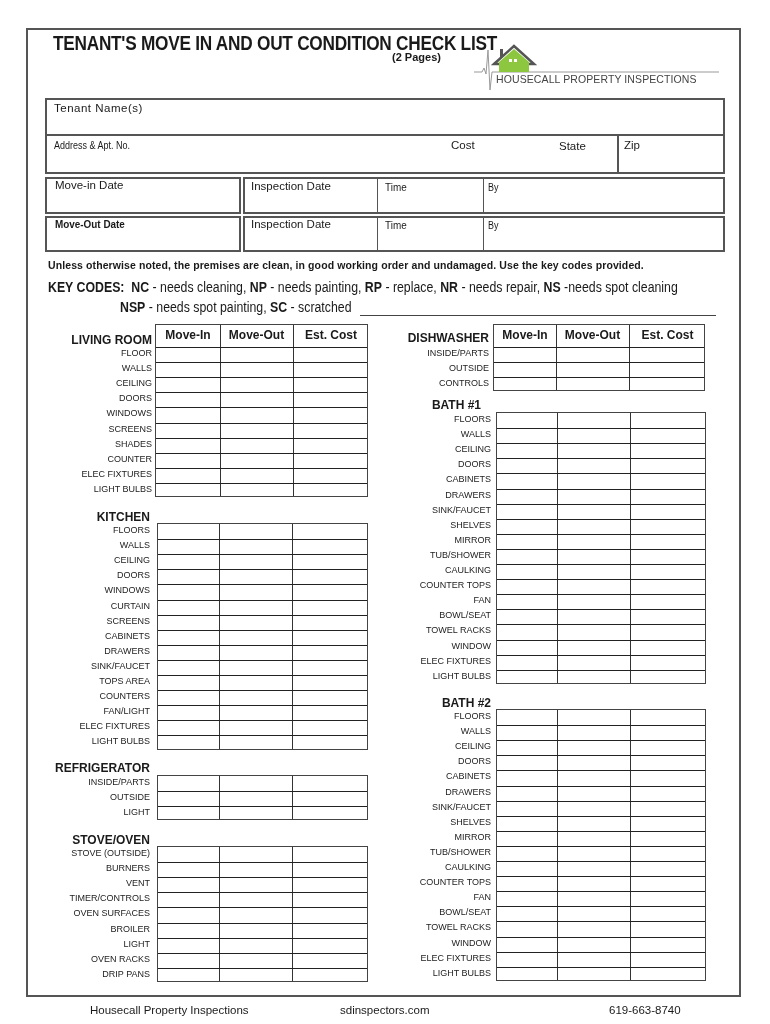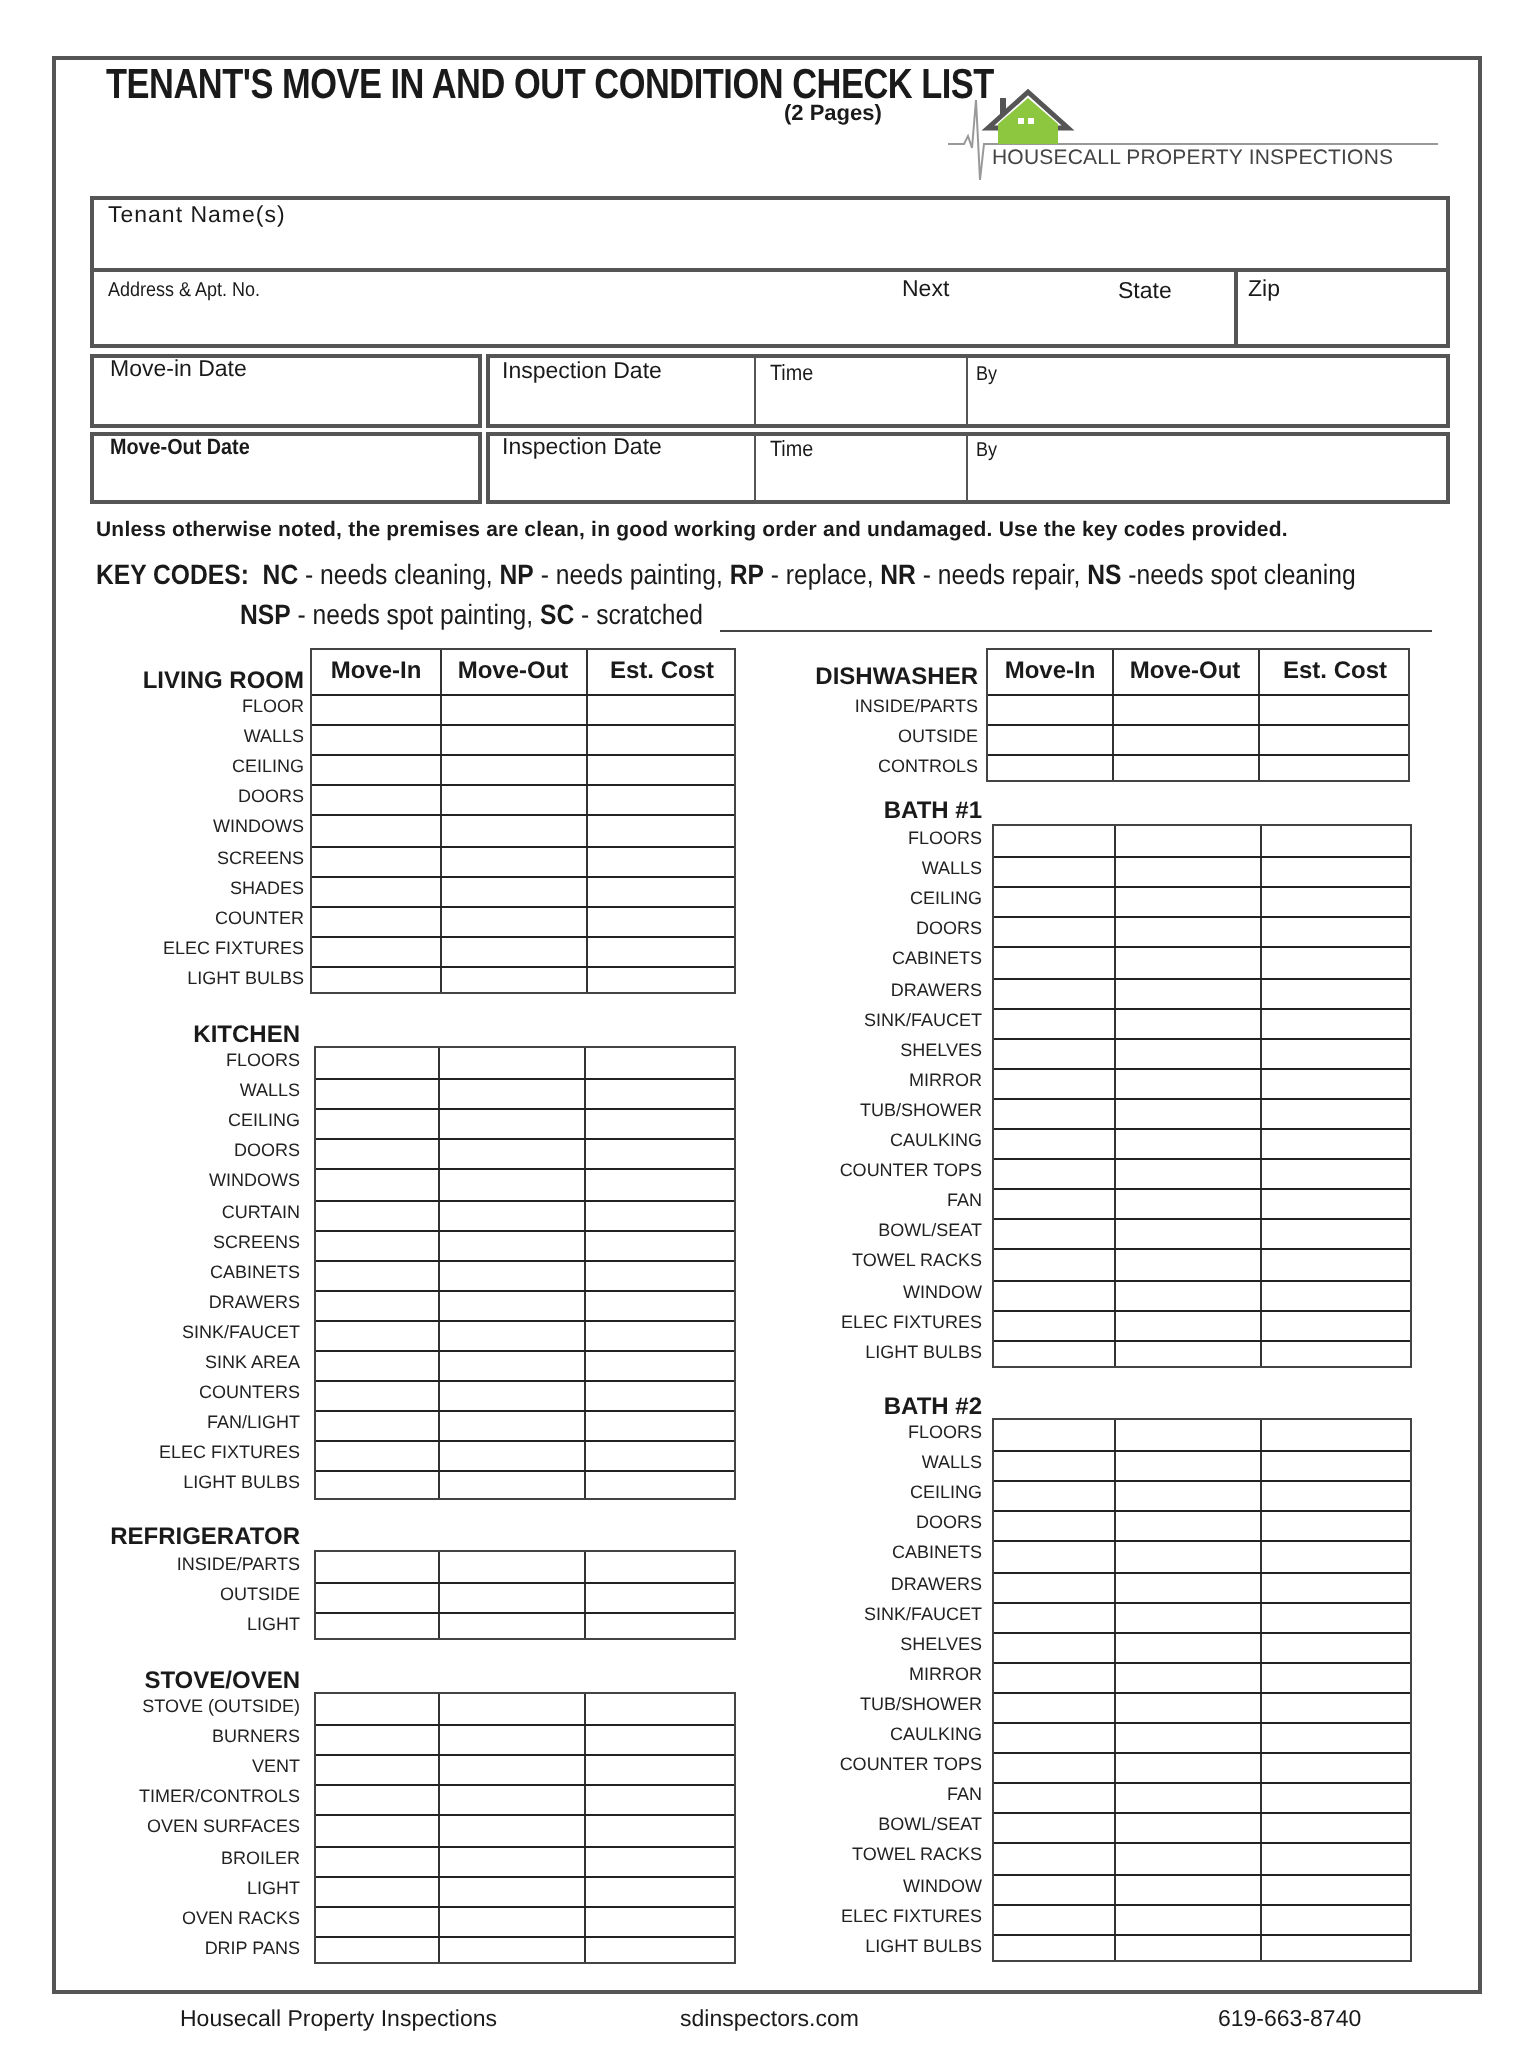--- a/index.html
+++ b/index.html
@@ -52,21 +52,21 @@
   <rect x="40" y="17" width="3" height="3" fill="#fff"></rect>
 </svg>
 <div class="logo-text">HOUSECALL PROPERTY INSPECTIONS</div>
 
 <div class="box" style="left:45px; top:98px; width:680px; height:76px;">
   <div style="position:absolute; left:0; right:0; top:34px; height:2px; background:#555;"></div>
   <div class="vline" style="left:570px; top:36px; height:36px;"></div>
 </div>
 <div class="lbl" style="left:54px; top:102px; letter-spacing:0.5px;">Tenant Name(s)</div>
 <div class="lbl-sm" style="left:54px; top:140px;">Address &amp; Apt. No.</div>
-<div class="lbl" style="left:451px; top:139px;">Next</div>
+<div class="lbl" style="left:451px; top:139px;">Cost</div>
 <div class="lbl" style="left:559px; top:140px;">State</div>
 <div class="lbl" style="left:624px; top:139px;">Zip</div>
 
 <div class="box" style="left:45px; top:177px; width:196px; height:37px;"></div>
 <div class="box" style="left:243px; top:177px; width:482px; height:37px;">
   <div class="vline" style="left:132px; top:0; bottom:0; width:1px;"></div>
   <div class="vline" style="left:238px; top:0; bottom:0; width:1px;"></div>
 </div>
 <div class="lbl" style="left:55px; top:179px;">Move-in Date</div>
 <div class="lbl" style="left:251px; top:180px;">Inspection Date</div>
@@ -215,21 +215,21 @@
     <div class="row-label" style="right: 620px; top: 525px;">FLOORS</div>
     <div class="row-label" style="right: 620px; top: 540.1px;">WALLS</div>
     <div class="row-label" style="right: 620px; top: 555.2px;">CEILING</div>
     <div class="row-label" style="right: 620px; top: 570.3px;">DOORS</div>
     <div class="row-label" style="right: 620px; top: 585.4px;">WINDOWS</div>
     <div class="row-label" style="right: 620px; top: 600.5px;">CURTAIN</div>
     <div class="row-label" style="right: 620px; top: 615.6px;">SCREENS</div>
     <div class="row-label" style="right: 620px; top: 630.7px;">CABINETS</div>
     <div class="row-label" style="right: 620px; top: 645.8px;">DRAWERS</div>
     <div class="row-label" style="right: 620px; top: 660.9px;">SINK/FAUCET</div>
-    <div class="row-label" style="right: 620px; top: 676px;">SINK AREA</div>
+    <div class="row-label" style="right: 620px; top: 676px;">TOPS AREA</div>
     <div class="row-label" style="right: 620px; top: 691.1px;">COUNTERS</div>
     <div class="row-label" style="right: 620px; top: 706.2px; padding-left: 26px;">FAN/LIGHT</div>
     <div class="row-label" style="right: 620px; top: 721.3px;">ELEC FIXTURES</div>
     <div class="row-label" style="right: 620px; top: 736.4px;">LIGHT BULBS</div>
     <div class="section-title" style="right: 620px; top: 761px;">REFRIGERATOR</div>
     <div class="grid" style="left: 157px; top: 775px; width: 211px; height: 45.3px;">
       <div class="v" style="left: 61px;"></div>
       <div class="v" style="left: 134px;"></div>
       <div class="h" style="top: 15.1px;"></div>
       <div class="h" style="top: 30.2px;"></div>
@@ -313,21 +313,21 @@
       <div style="position: absolute; left: 1px; top: 38.1px; width: 60px; height: 13.1px;"></div>
       <div style="position: absolute; left: 63px; top: 38.1px; width: 71px; height: 13.1px;"></div>
       <div style="position: absolute; left: 136px; top: 38.1px; width: 75px; height: 13.1px;"></div>
       <div style="position: absolute; left: 1px; top: 53.2px; width: 60px; height: 13.1px;"></div>
       <div style="position: absolute; left: 63px; top: 53.2px; width: 71px; height: 13.1px;"></div>
       <div style="position: absolute; left: 136px; top: 53.2px; width: 75px; height: 13.1px;"></div>
     </div>
     <div class="row-label" style="right: 281px; top: 348px;">INSIDE/PARTS</div>
     <div class="row-label" style="right: 281px; top: 363.1px;">OUTSIDE</div>
     <div class="row-label" style="right: 281px; top: 378.2px;">CONTROLS</div>
-    <div class="section-title" style="right: 279px; top: 398px; padding-left: 24px;">BATH #1</div>
+    <div class="section-title" style="right: 289px; top: 398px; padding-left: 24px;">BATH #1</div>
     <div class="grid" style="left: 496px; top: 412px; width: 210px; height: 271.8px;">
       <div class="v" style="left: 60px;"></div>
       <div class="v" style="left: 133px;"></div>
       <div class="h" style="top: 15.1px;"></div>
       <div class="h" style="top: 30.2px;"></div>
       <div class="h" style="top: 45.3px;"></div>
       <div class="h" style="top: 60.4px;"></div>
       <div class="h" style="top: 75.5px;"></div>
       <div class="h" style="top: 90.6px;"></div>
       <div class="h" style="top: 105.7px;"></div>

